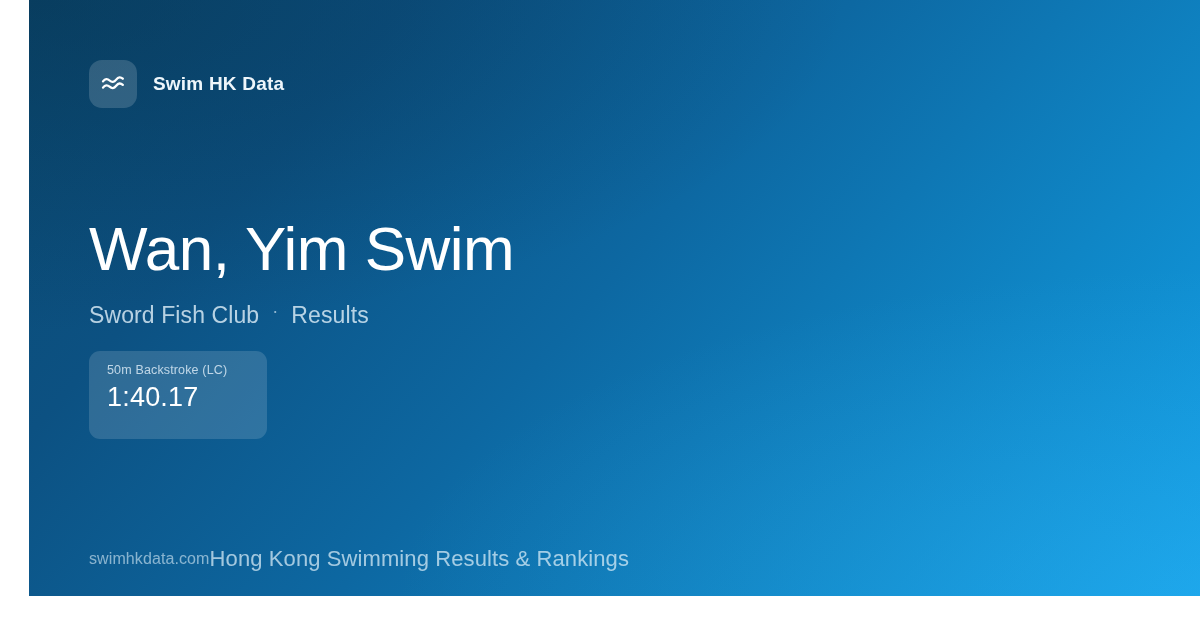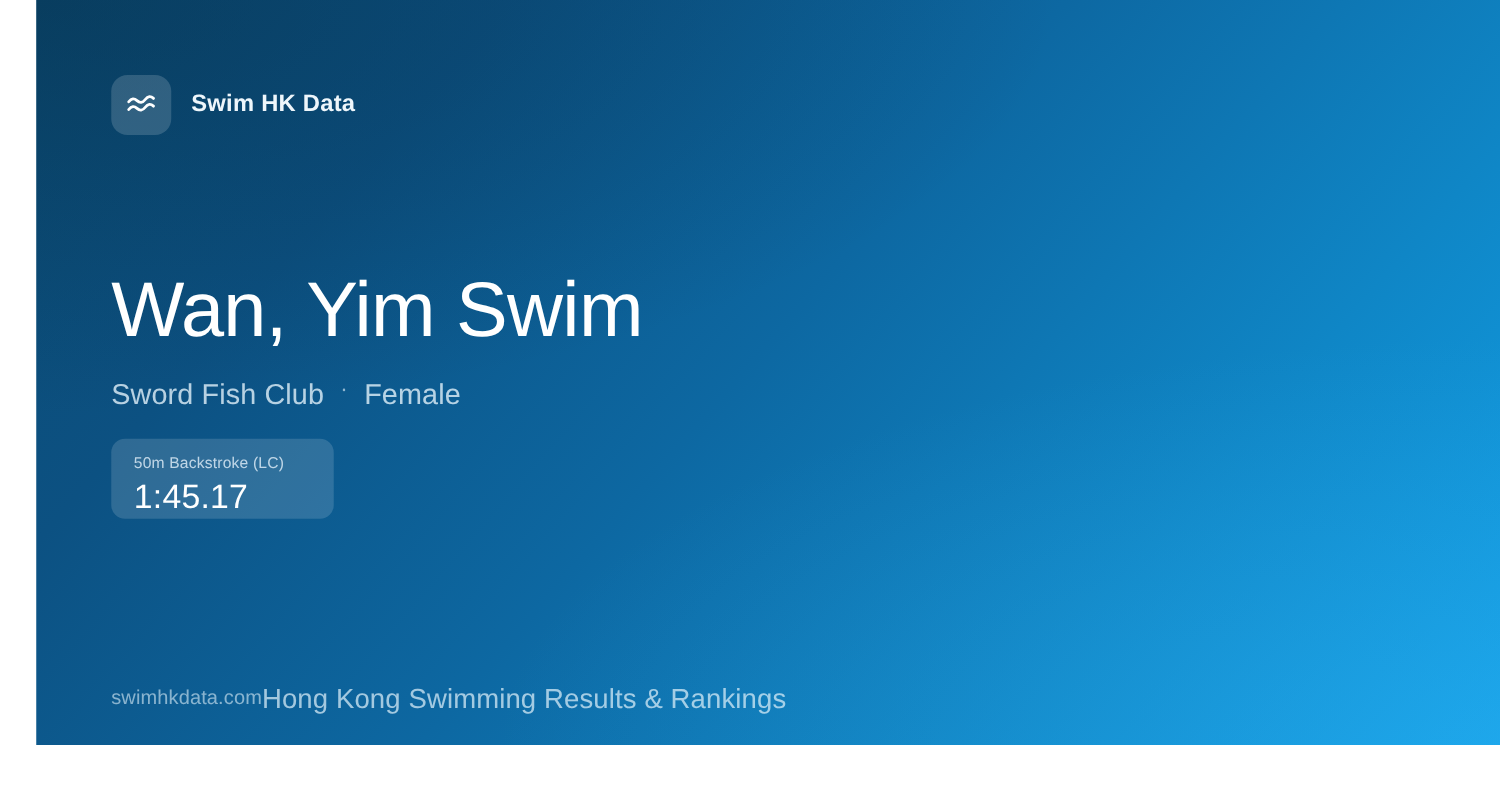--- a/index.html
+++ b/index.html
@@ -100,21 +100,21 @@
     line-height: 1;
   }
 
   
   .stat-card {
     position: absolute;
     left: 60px;
     top: 351px;
     min-width: 178px;
     box-sizing: border-box;
-    padding: 12px 18px 2px 18px;
+    padding: 12px 18px 26px 18px;
     border-radius: 11px;
     background: rgba(255,255,255,0.145);
     display: inline-block;
   }
   .stat-label {
     font-size: 12.5px;
     font-weight: 400;
     color: rgba(232,244,252,0.78);
     letter-spacing: 0.15px;
     white-space: nowrap;
@@ -164,26 +164,26 @@
       </svg>
     </div>
     <div class="brand-name">Swim HK Data</div>
   </div>
 
   <div class="hero">
     <h1 class="athlete-name">Wan, Yim Swim</h1>
     <div class="meta-line">
       <span>Sword Fish Club</span>
       <span class="meta-sep">·</span>
-      <span>Female</span>
+      <span>Results</span>
     </div>
   </div>
 
   <div class="stat-card">
     <div class="stat-label">50m Backstroke  (LC)</div>
-    <div class="stat-value">1:45.17</div>
+    <div class="stat-value">1:40.17</div>
   </div>
 
   <div class="footer">
     <div class="footer-left">swimhkdata.com</div>
     <div class="footer-right">Hong Kong Swimming Results &amp; Rankings</div>
   </div>
 </div>
 
 </body></html>

